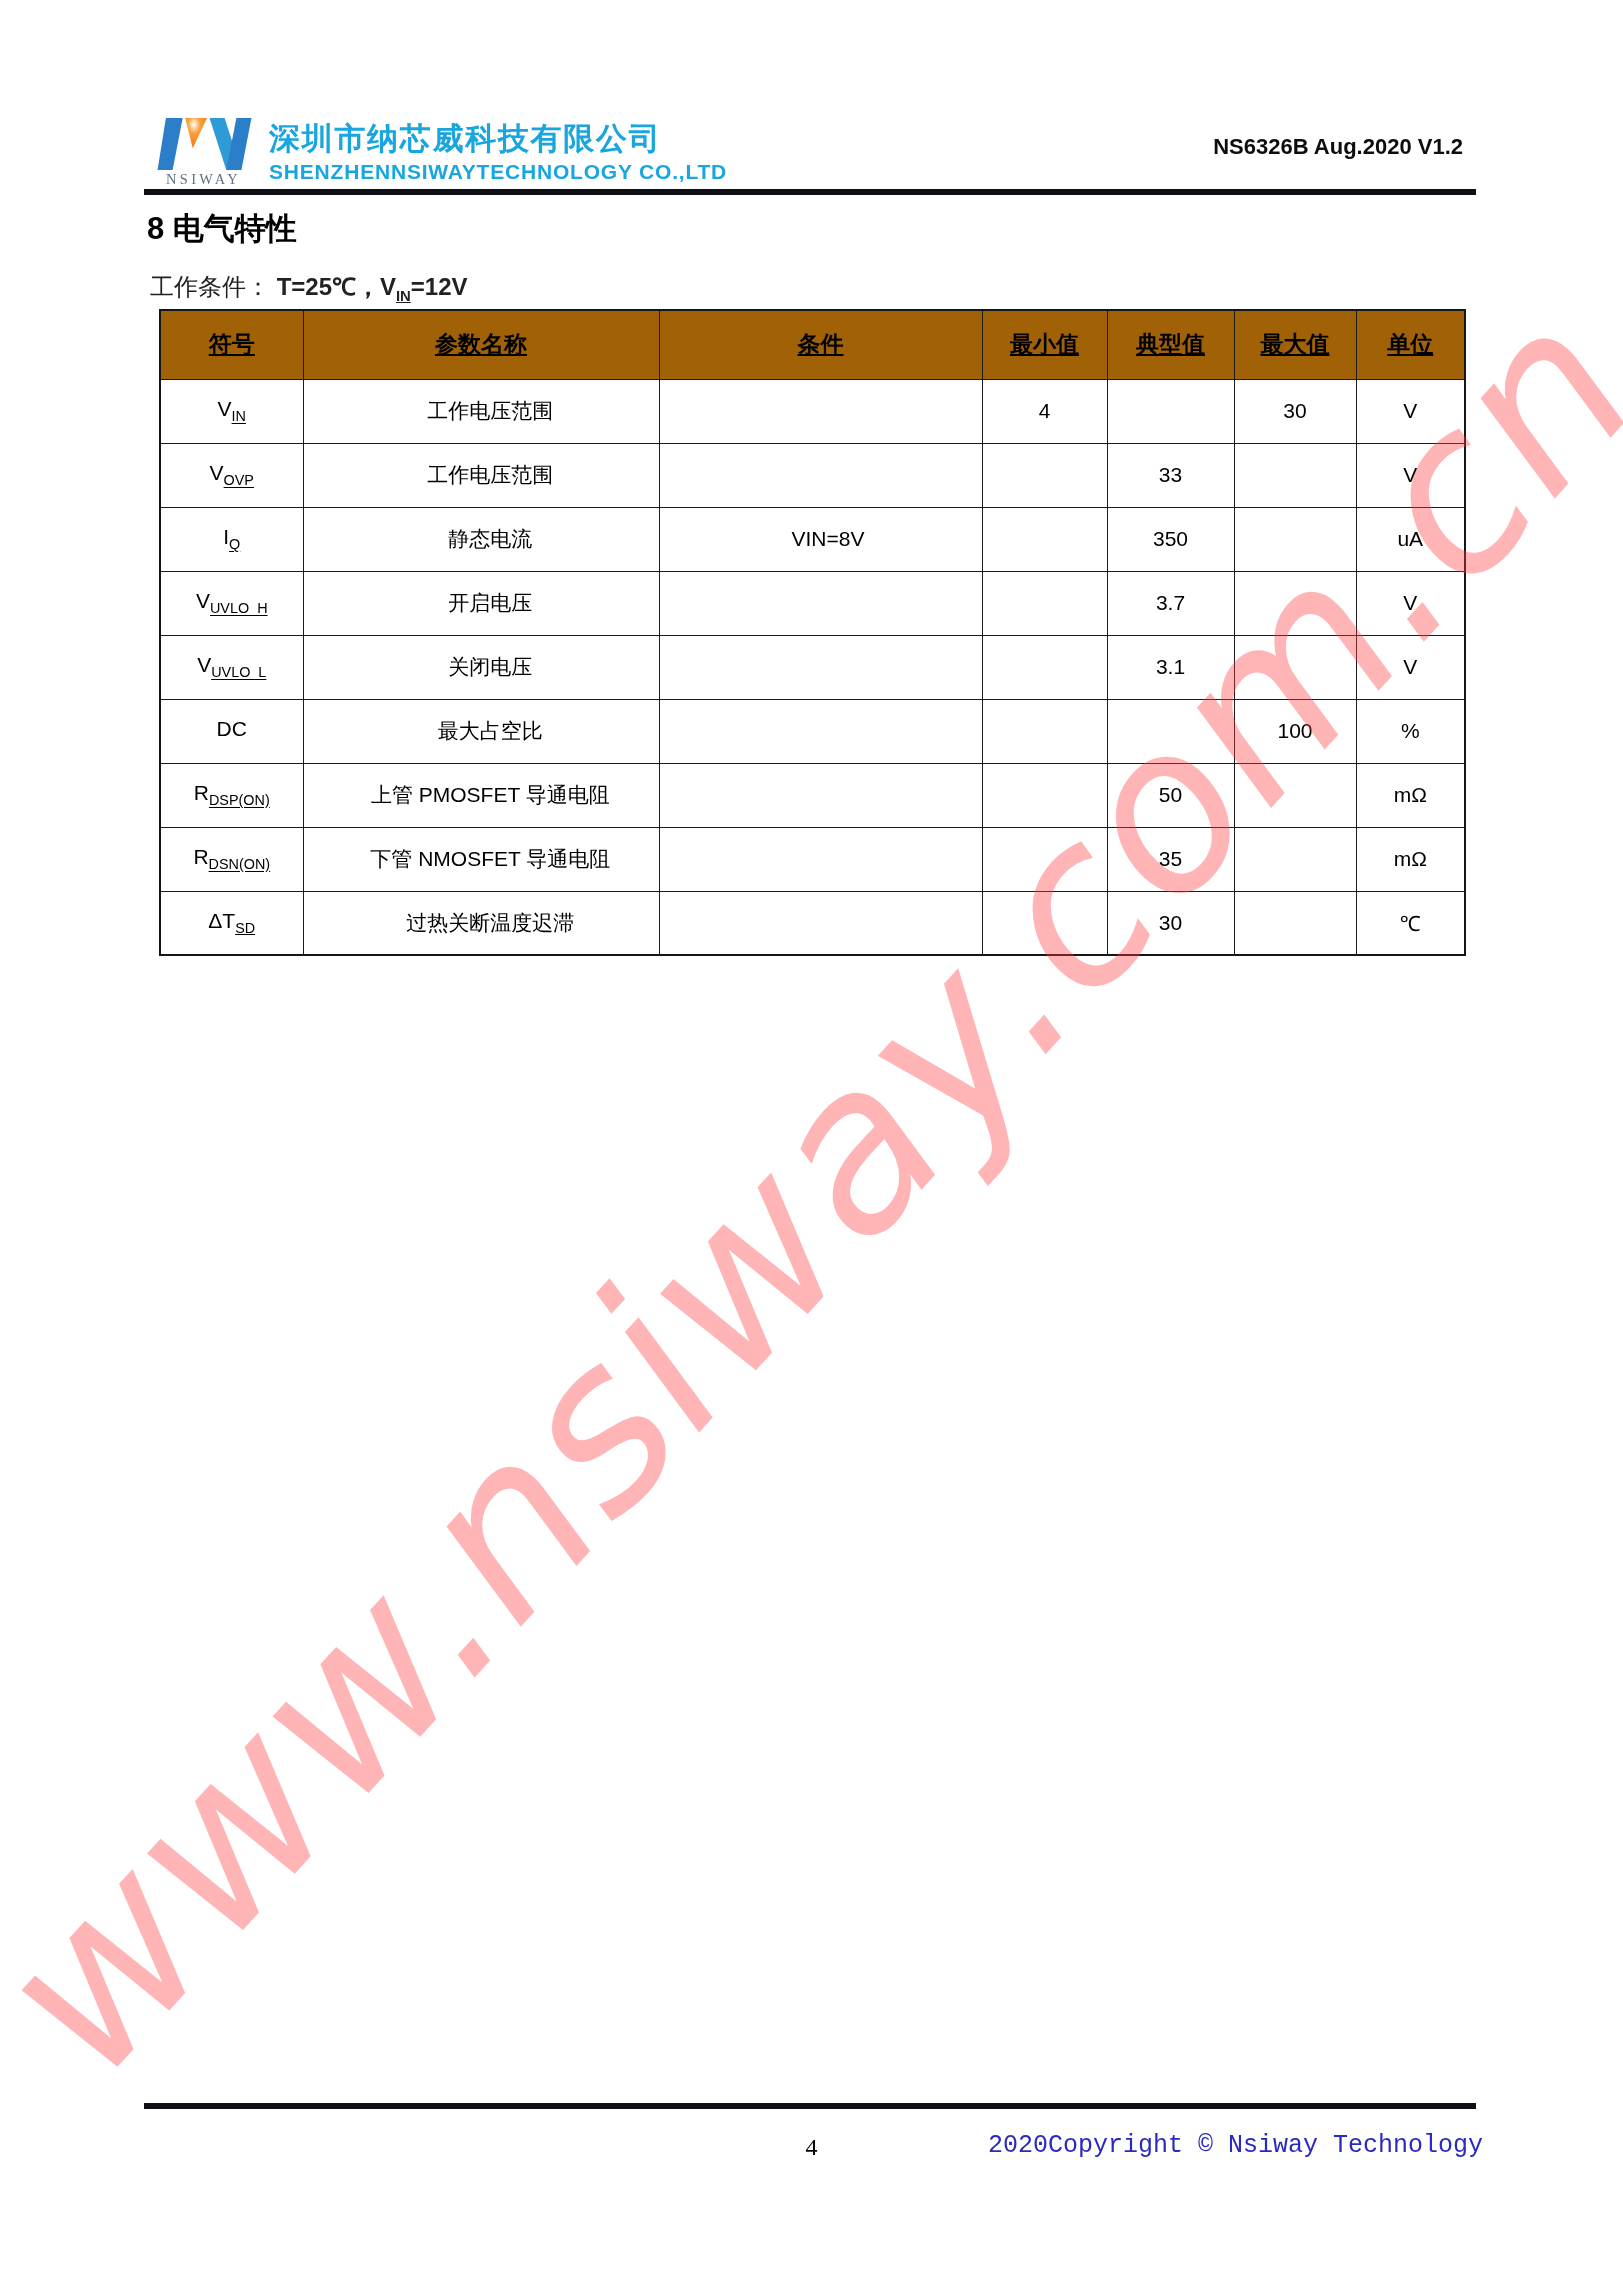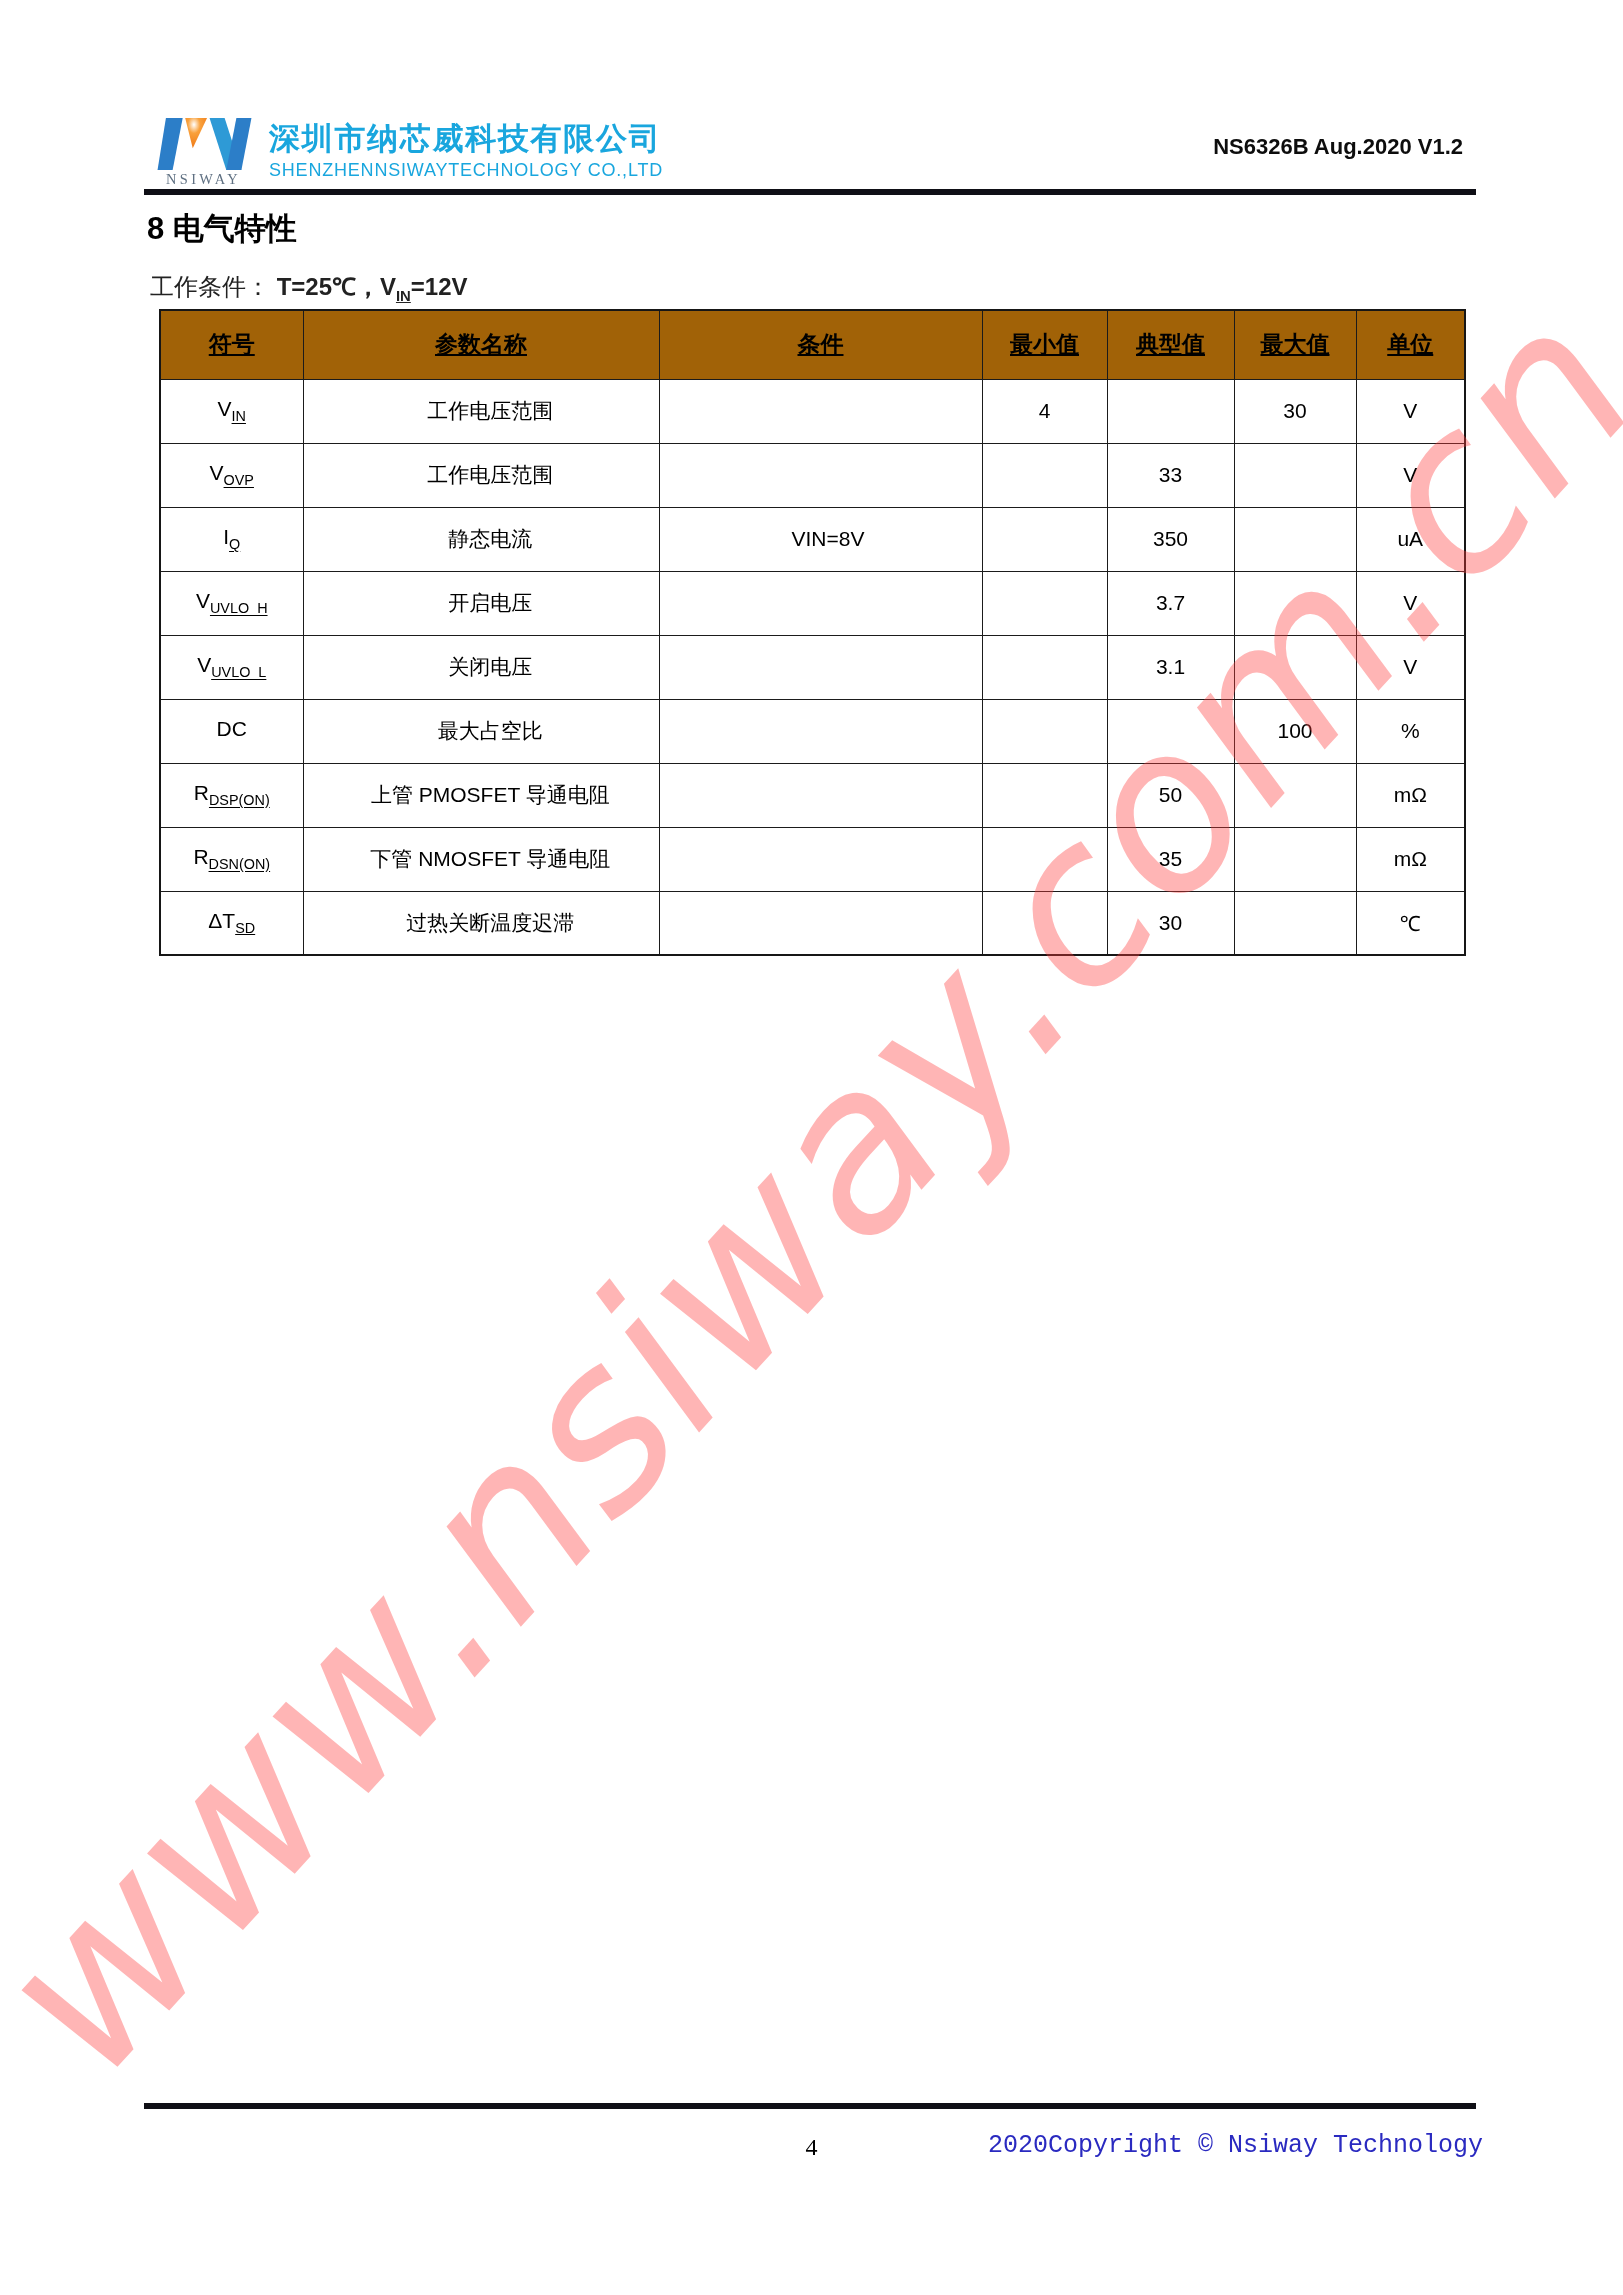--- a/index.html
+++ b/index.html
@@ -19,21 +19,21 @@
     position:absolute; left:150px; top:171px; width:107px;
     text-align:center; font-family:"Liberation Serif", serif;
     font-size:14.4px; letter-spacing:3.4px; color:#5f7082;
   }
   .company-cn {
     position:absolute; left:269px; top:118px;
     font-size:31px; font-weight:bold; color:#19a6de; letter-spacing:1.7px;
   }
   .company-en {
     position:absolute; left:269px; top:160px;
-    font-size:18px; font-weight:normal; color:#19a6de; letter-spacing:0.8px;text-align:right;
+    font-size:21px; font-weight:bold; color:#19a6de; letter-spacing:0.8px;text-align:right;
   }
   .doc-ref {
     position:absolute; right:160px; top:134px;
     font-size:22px; font-weight:bold; color:#0d0d0d;
   }
   .rule { position:absolute; left:144px; width:1332px; height:6px; background:#0f0f16; }
   .rule-top { top:189px; }
   .rule-bottom { top:2103px; }
 
   

